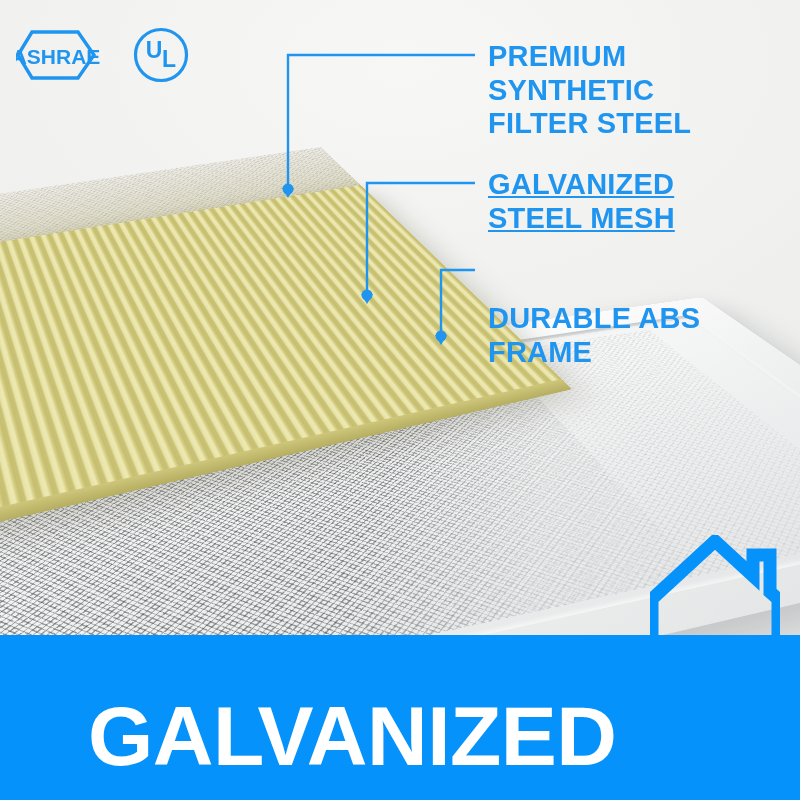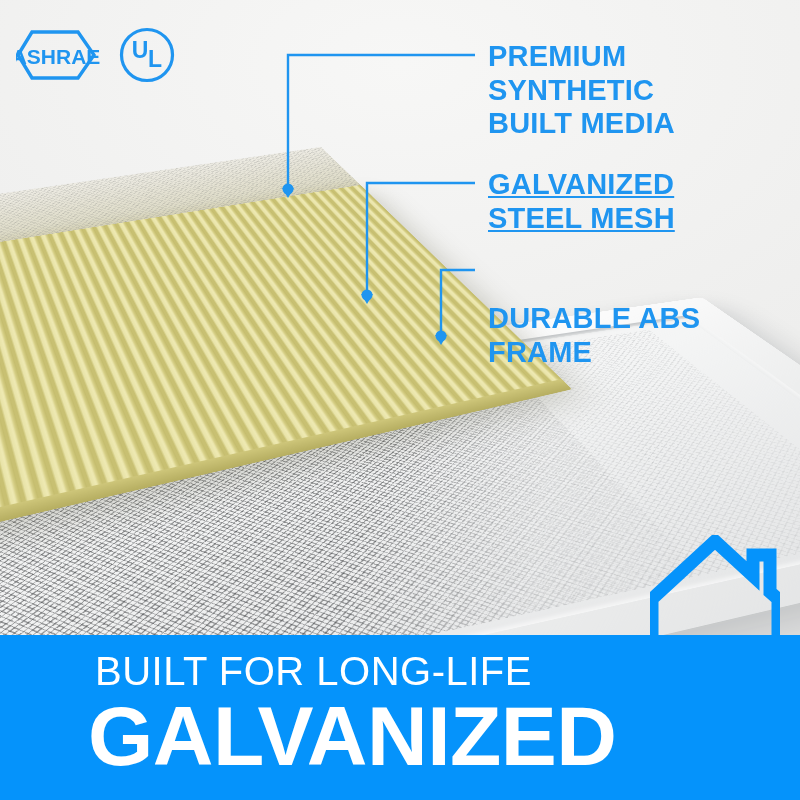--- a/index.html
+++ b/index.html
@@ -146,21 +146,21 @@
   #callout-0 { left: 488px; top: 40px;  }
   #callout-1 { left: 488px; top: 168px; text-decoration: underline; }
   #callout-2 { left: 488px; top: 254px; margin-top: 48px; }
 
   
   .badges {
     position: absolute;
     left: 16px; top: 24px;
     display: flex;
     align-items: center;
-    gap: 16px;
+    gap: 30px;
   }
 
   
   .house-icon {
     position: absolute;
     left: 650px; top: 535px;
     width: 130px; height: 102px;
   }
 
   
@@ -220,21 +220,21 @@
         <circle cx="288" cy="189" r="5.5"></circle>
         <path d="M367 304 l-6 -10 h12 z"></path>
         <circle cx="367" cy="295" r="5.5"></circle>
         <path d="M441 345 l-6 -10 h12 z"></path>
         <circle cx="441" cy="336" r="5.5"></circle>
       </g>
     </svg>
 
     <div class="callout-label" id="callout-0">PREMIUM
 SYNTHETIC
-BUILT MEDIA</div>
+FILTER STEEL</div>
     <div class="callout-label" id="callout-1">GALVANIZED
 STEEL MESH</div>
     <div class="callout-label" id="callout-2">DURABLE ABS
 FRAME</div>
 
     <div class="badges">
 
       <svg width="86" height="62" viewBox="0 0 86 62">
         <path d="M16 8 H62 L78 31 L62 54 H16 L2 31 Z" fill="none" stroke="#1f95f0" stroke-width="3.4"></path>
         <text x="40" y="40" text-anchor="middle" font-family="Liberation Sans, sans-serif" font-size="21" font-weight="bold" fill="#1f95f0">ASHRAE</text>
@@ -246,17 +246,16 @@
         <text x="37" y="41" text-anchor="middle" font-family="Liberation Sans, sans-serif" font-size="23" font-weight="bold" fill="#1f95f0">L</text>
       </svg>
     </div>
 
     <svg class="house-icon" viewBox="0 0 130 102">
       <path d="M2 100 V64 L65 6 L103 41 V20 H120 V57 L128 64 V100" fill="none" stroke="#0593fb" stroke-width="13" stroke-linejoin="miter"></path>
     </svg>
   </div>
 
   <div class="banner">
-    <div class="banner-line1">BUILT FOR LONG-LIFE</div>
     <div class="banner-line2">GALVANIZED</div>
   </div>
 
 </div>
 
 </body></html>

